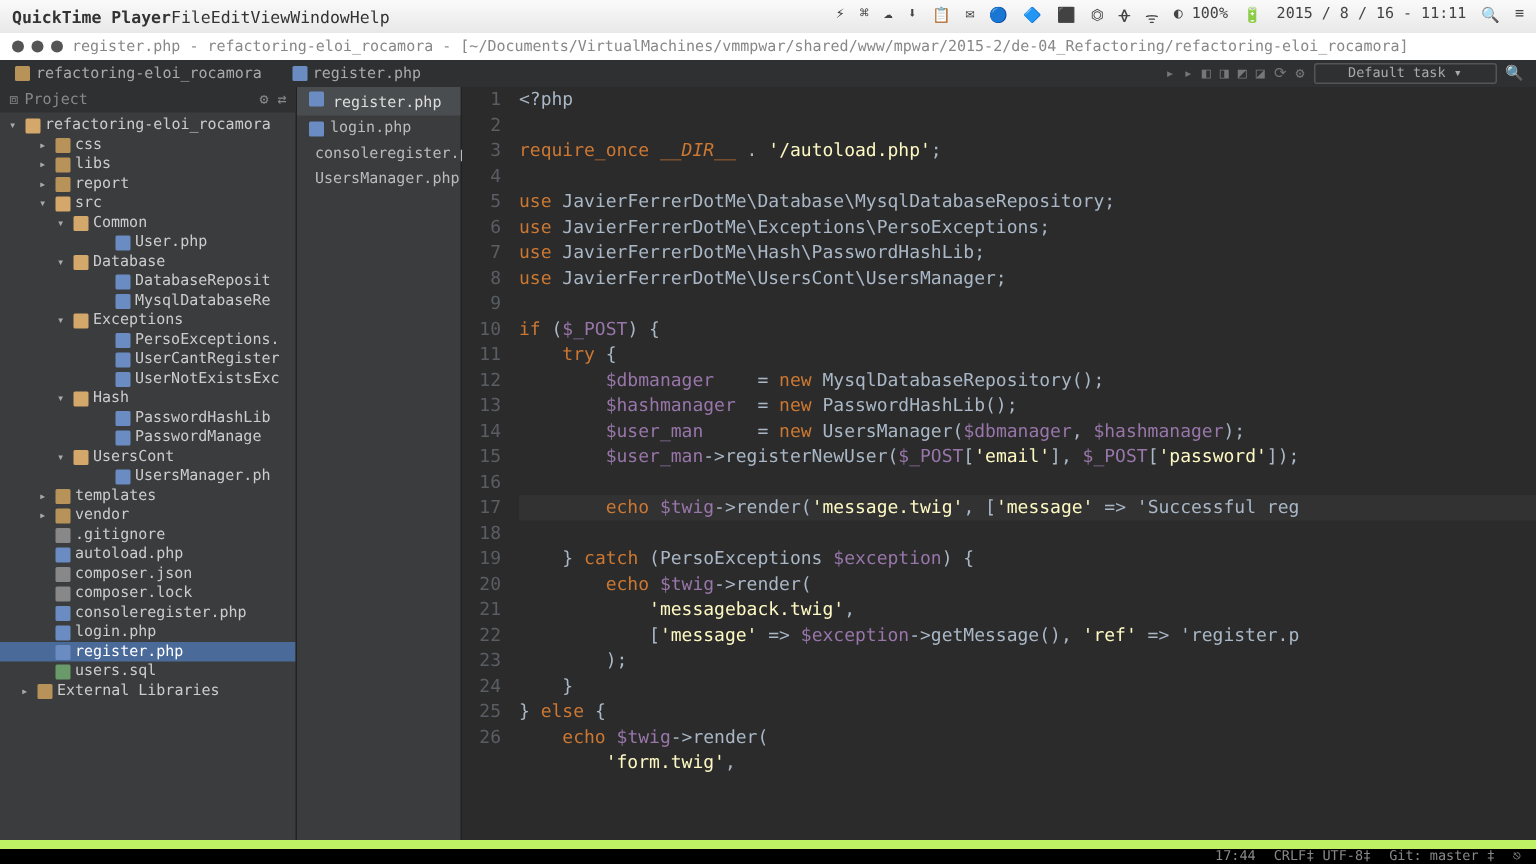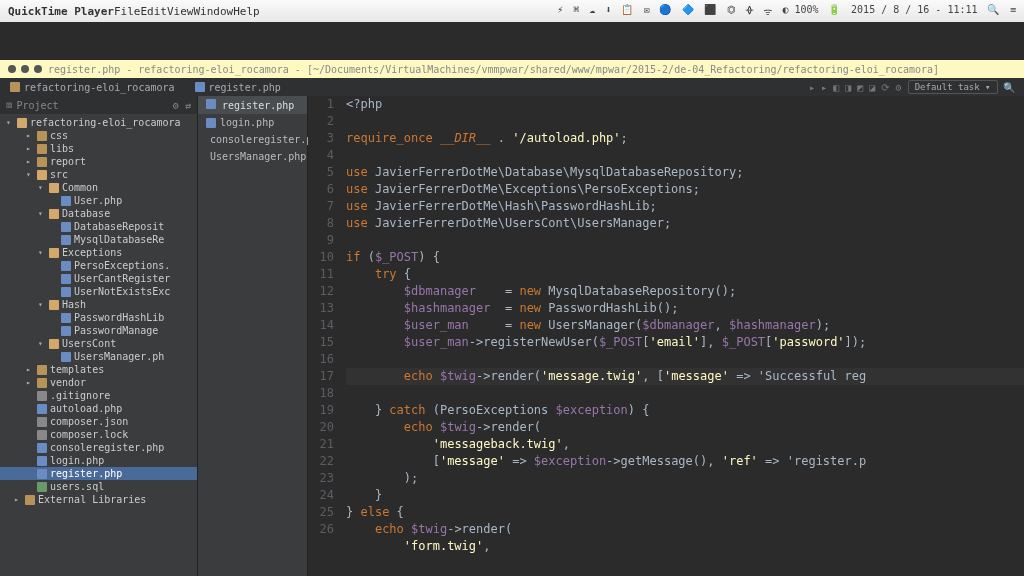--- a/index.html
+++ b/index.html
@@ -4,44 +4,44 @@
 <style>
 * { margin: 0; padding: 0; box-sizing: border-box; font-family: -apple-system, Menlo, Monaco, monospace; }
 body { width: 1024px; height: 576px; background: #2b2b2b; overflow: hidden; position: relative; }
 
 .menubar { height: 22px; background: linear-gradient(#fafafa,#e8e8e8); display: flex; align-items: center; font-size: 11px; color: #333; padding: 0 8px; gap: 0; font-family: -apple-system; }
 .menubar .apple { font-size: 13px; }
 .menubar .app { font-weight: 600; }
 .menubar .spacer { flex: 1; }
 .menubar .right { display: flex; gap: 10px; font-size: 10px; color: #444; }
 
-.titlebar { height: 18px; background: #fef9c3; display: flex; align-items: center; padding: 0 8px; font-size: 10px; color: #888; gap: 6px; margin-top: 38px; }
+.titlebar { height: 18px; background: #ffffff; display: flex; align-items: center; padding: 0 8px; font-size: 10px; color: #888; gap: 6px; }
 .dots { display: flex; gap: 5px; }
 .dot { width: 8px; height: 8px; border-radius: 50%; background: #555; }
 
 .tabs-row { height: 18px; background: #2e3032; display: flex; align-items: center; font-size: 10px; }
 .file-tab { padding: 2px 10px; color: #aaa; display: flex; gap: 4px; align-items: center; }
 .toolbar-right { margin-left: auto; display: flex; gap: 6px; padding-right: 8px; color: #777; font-size: 10px; align-items: center; }
-.task-btn { border: 1px solid #555; padding: 1px 6px; border-radius: 2px; font-size: 9px; color: #aaa; }
+.task-btn { border: 1px solid #555; padding: 1px 22px; border-radius: 2px; font-size: 9px; color: #aaa; }
 
 .main { display: flex; height: calc(100% - 22px - 18px - 18px - 16px); }
 
 .sidebar1 { width: 198px; background: #3a3c3e; font-size: 10px; color: #ccc; overflow: hidden; border-right: 1px solid #222; }
 .panel-head { padding: 3px 6px; background: #2e3032; color: #888; display: flex; gap: 4px; align-items: center; font-size: 10px; }
 .tree { padding: 2px 0; }
 .tree-row { padding: 1px 0 1px 6px; white-space: nowrap; display: flex; align-items: center; gap: 3px; cursor: pointer; }
 .tree-row.selected { background: #4a6a9a; color: #fff; }
 .arrow { width: 8px; font-size: 8px; color: #aaa; }
 .ico { width: 10px; height: 10px; display: inline-block; }
 .ico.folder { background: #b7935a; border-radius: 1px; }
 .ico.folder-o { background: #d4a86a; border-radius: 1px; }
 .ico.php { background: #6a8cc2; border-radius: 1px; }
 .ico.json { background: #888; border-radius: 1px; }
 .ico.sql { background: #6a9a6a; border-radius: 1px; }
-.indent1 { padding-left: 14px; } .indent2 { padding-left: 26px; } .indent3 { padding-left: 38px; } .indent4 { padding-left: 50px; }
+.indent1 { padding-left: 14px; } .indent2 { padding-left: 26px; } .indent3 { padding-left: 38px; } .indent4 { padding-left: 50px; margin-left: 16px; }
 
 .sidebar2 { width: 110px; background: #3a3c3e; font-size: 10px; color: #bbb; border-right: 1px solid #222; }
 .sidebar2 .tab-hdr { background: #4a4d50; padding: 3px 8px; font-size: 10px; color: #ddd; }
 .sidebar2 .item { padding: 3px 8px; display: flex; gap: 4px; align-items: center; cursor: pointer; }
 
 .editor { flex: 1; background: #2b2b2b; display: flex; font-family: Menlo, Monaco, monospace; font-size: 12px; line-height: 17px; overflow: hidden; }
 .gutter { width: 34px; text-align: right; padding-right: 8px; color: #5a5e63; background: #2b2b2b; user-select: none; }
 .code { flex: 1; color: #a9b7c6; padding-left: 4px; white-space: pre; overflow: hidden; }
 .k { color: #cc7832; } .s { color: #fef9c3; } .v { color: #9876aa; } .m { color: #cc7832; font-style: italic; }
 .hl { background: #323232; display: block; }

